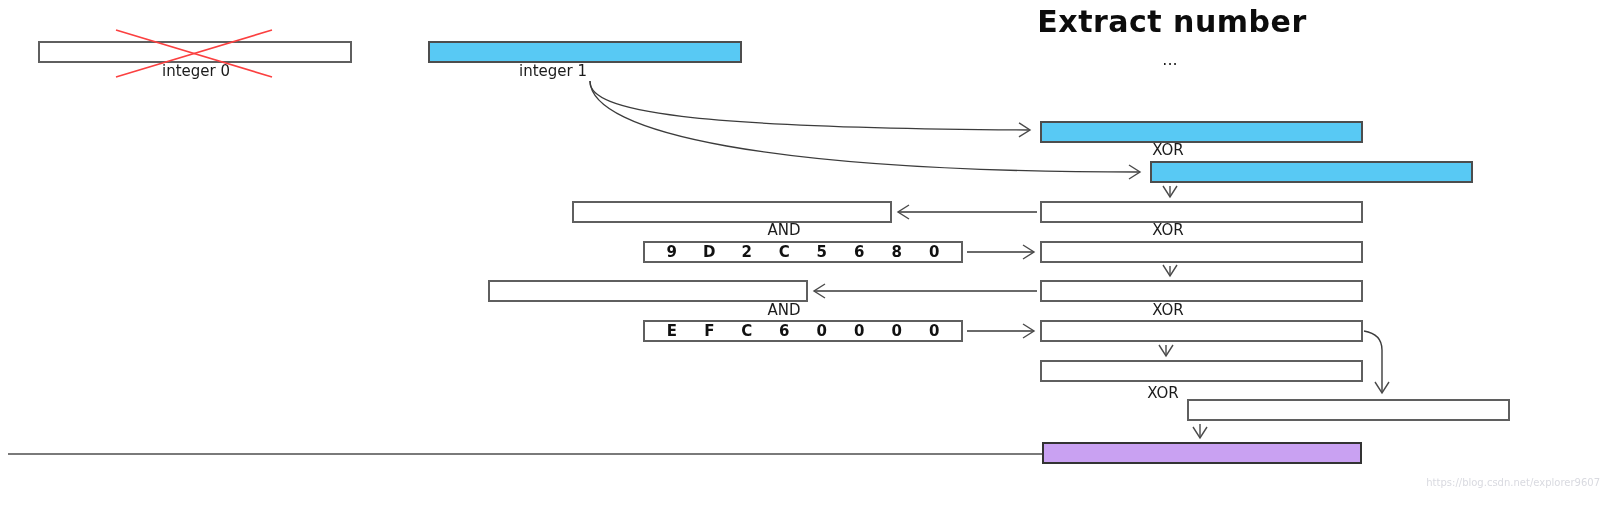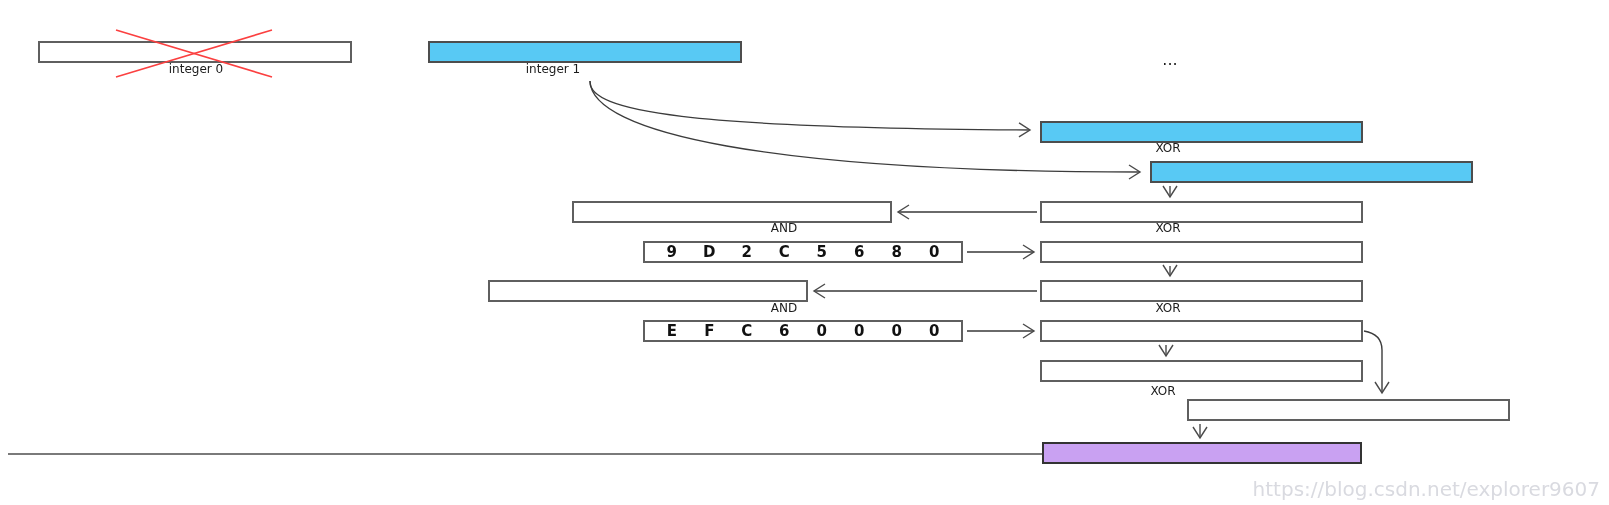--- a/index.html
+++ b/index.html
@@ -3,37 +3,38 @@
 <meta charset="utf-8">
 <style>
   html,body{margin:0;padding:0;background:#ffffff;}
   body{font-family:"DejaVu Sans","Liberation Sans",sans-serif;}
   #canvas{position:relative;width:1609px;height:505px;background:#fff;overflow:hidden;}
   .bar{position:absolute;height:22px;box-sizing:border-box;border:2px solid #5f5f5f;background:#fff;}
   .bar.blue{background:var(--bar-blue,#58C9F4);border-color:#4d4d4d;}
   .bar.purple{background:var(--bar-purple,#C9A1F2);border-color:#333333;}
   .bar.hexbar{display:flex;align-items:center;justify-content:space-around;font-weight:bold;font-size:15px;color:#111;padding:0 8px;}
   .hd{flex:1;text-align:center;line-height:18px;}
-  .lbl{position:absolute;transform:translateX(-50%);font-size:12px;color:#1b1b1b;white-space:nowrap;}
+  .lbl{position:absolute;transform:translateX(-50%);font-size:15px;color:#1b1b1b;white-space:nowrap;}
   .title{position:absolute;transform:translateX(-50%);font-size:30px;font-weight:800;color:#0c0c0c;letter-spacing:0.5px;white-space:nowrap;}
   .ellipsis{position:absolute;transform:translateX(-50%);font-size:16px;color:#1b1b1b;}
-  .watermark{position:absolute;font-size:20px;color:var(--watermark-gray,#D9DAE0);white-space:nowrap;}
+  .watermark{position:absolute;font-size:10px;color:var(--watermark-gray,#D9DAE0);white-space:nowrap;}
   svg.overlay{position:absolute;left:0;top:0;pointer-events:none;}
 </style>
 </head>
 <body>
 
 <div id="canvas">
 
   <div class="bar" style="left:38px;top:41px;width:314px"></div>
   <span class="lbl" style="left:196px;top:62px">integer 0</span>
 
   <div class="bar blue" style="left:428px;top:41px;width:314px"></div>
   <span class="lbl" style="left:553px;top:62px">integer 1</span>
 
+  <span class="title" style="left:1172px;top:4px">Extract number</span>
   <span class="ellipsis" style="left:1170px;top:50px">...</span>
 
   <div class="bar blue" style="left:1040px;top:121px;width:323px"></div>
   <span class="lbl" style="left:1168px;top:141px">XOR</span>
   <div class="bar blue" style="left:1150px;top:161px;width:323px"></div>
 
   <div class="bar" style="left:1040px;top:201px;width:323px"></div>
   <div class="bar" style="left:572px;top:201px;width:320px"></div>
   <span class="lbl" style="left:784px;top:221px">AND</span>
   <span class="lbl" style="left:1168px;top:221px">XOR</span>

